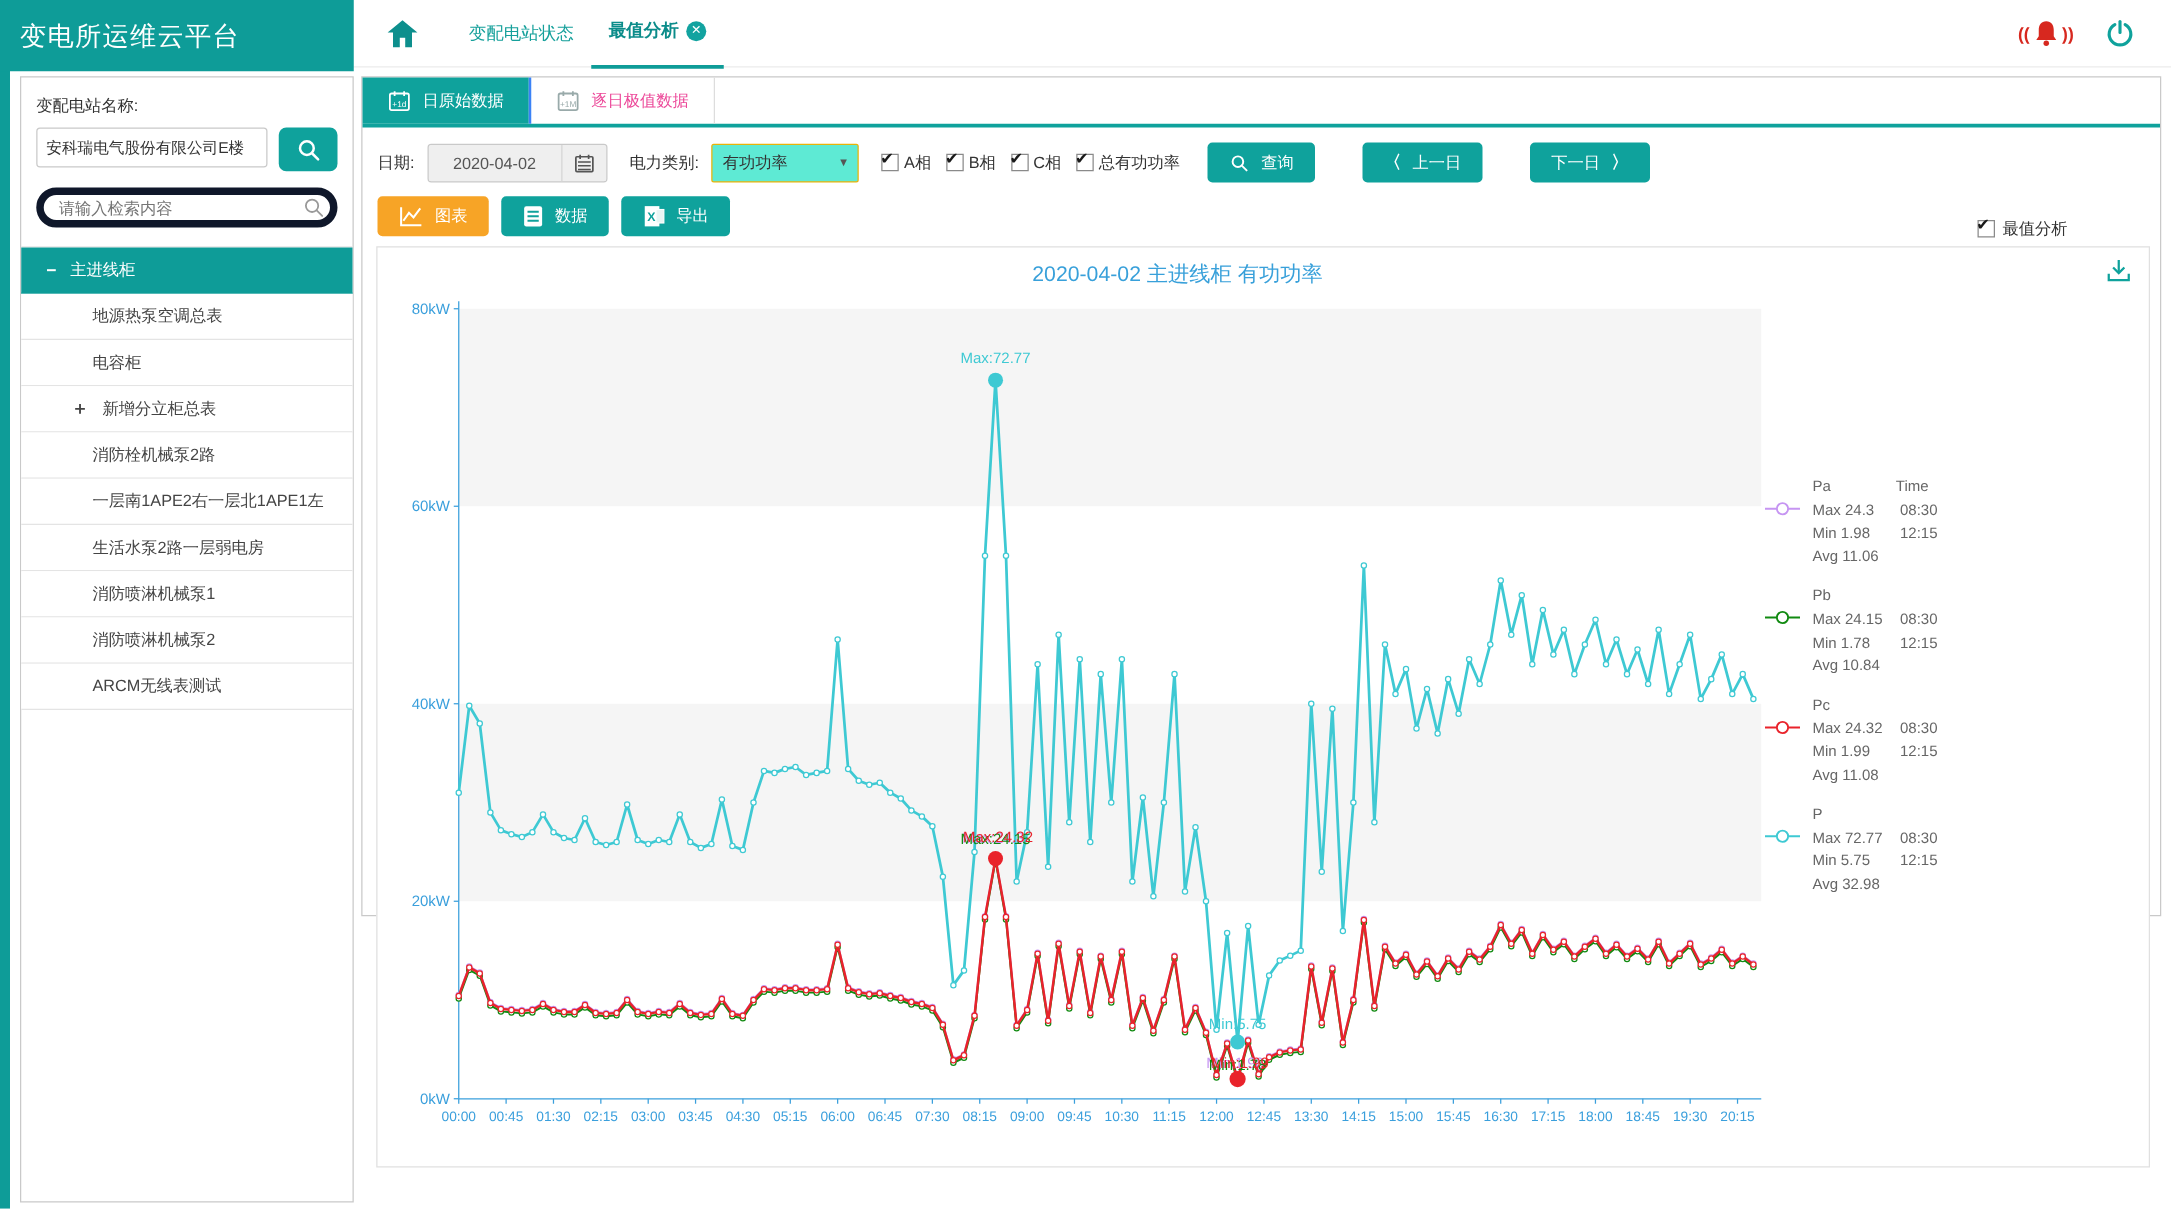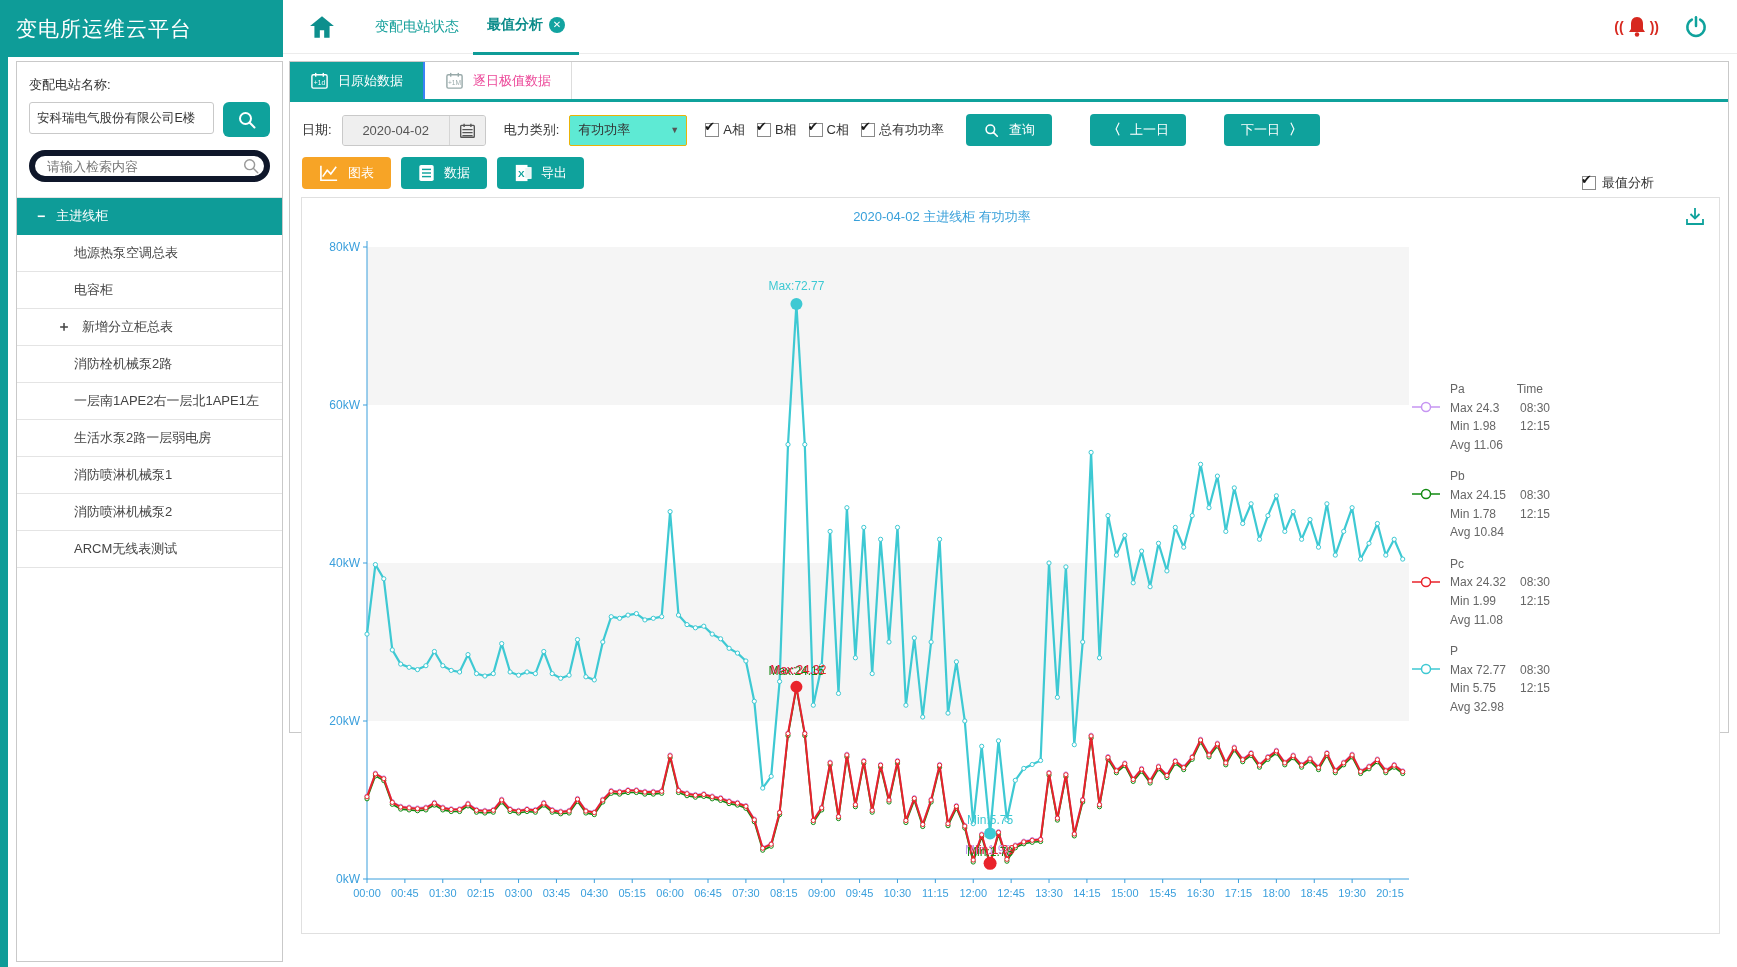--- a/index.html
+++ b/index.html
@@ -44,21 +44,21 @@
 .cbx{display:inline-flex;align-items:center;gap:4px;cursor:pointer}
 .cbx-box{width:14px;height:14px;border:1px solid #8a8a8a;background:#fff;display:inline-block;position:relative;flex:none}
 .cbx-box .chk{position:absolute;left:-2px;top:-4px;font-size:13px;color:#1a1a1a;line-height:14px}
 .btn{height:32px;border:none;border-radius:4px;color:#fff;font-size:13px;display:inline-flex;align-items:center;gap:9px;padding:0 17px;cursor:pointer}
 .btn.teal{background:#0fa29c}
 .btn.orange{background:#f7a426}
 .btn .chev{font-size:14px;font-weight:bold}
 .row2{display:flex;gap:10px;padding:11px 0 0 12px}
 .analysis{position:absolute;right:74px;top:112px;font-size:13px;color:#333;display:inline-flex;align-items:center;gap:6px;cursor:pointer}
 .chart-card{position:absolute;left:11px;top:135px;width:1419px;height:737px;border:1px solid #e0e0e0;background:#fff}
-.chart-title{position:absolute;top:10px;left:0;width:1280px;text-align:center;color:#38a0da;font-size:13px}
+.chart-title{position:absolute;top:10px;left:0;width:1280px;text-align:center;color:#38a0da;font-size:17px}
 .dl{position:absolute;right:14px;top:8px;cursor:pointer}
 #chart-svg{position:absolute;left:10px;top:26px}
 .legend{position:absolute;left:1148px;top:182px;width:140px;font-size:12px;color:#666;line-height:1.55}
 .lg-entry{position:relative;margin-bottom:13px}
 .lg-marker{position:absolute;left:-38px;top:21px}
 .lg-row{display:flex}
 .lg-row .lv{width:70px}
 .lg-name{display:flex}
 .lg-name .th{margin-left:52px}
 </style>

